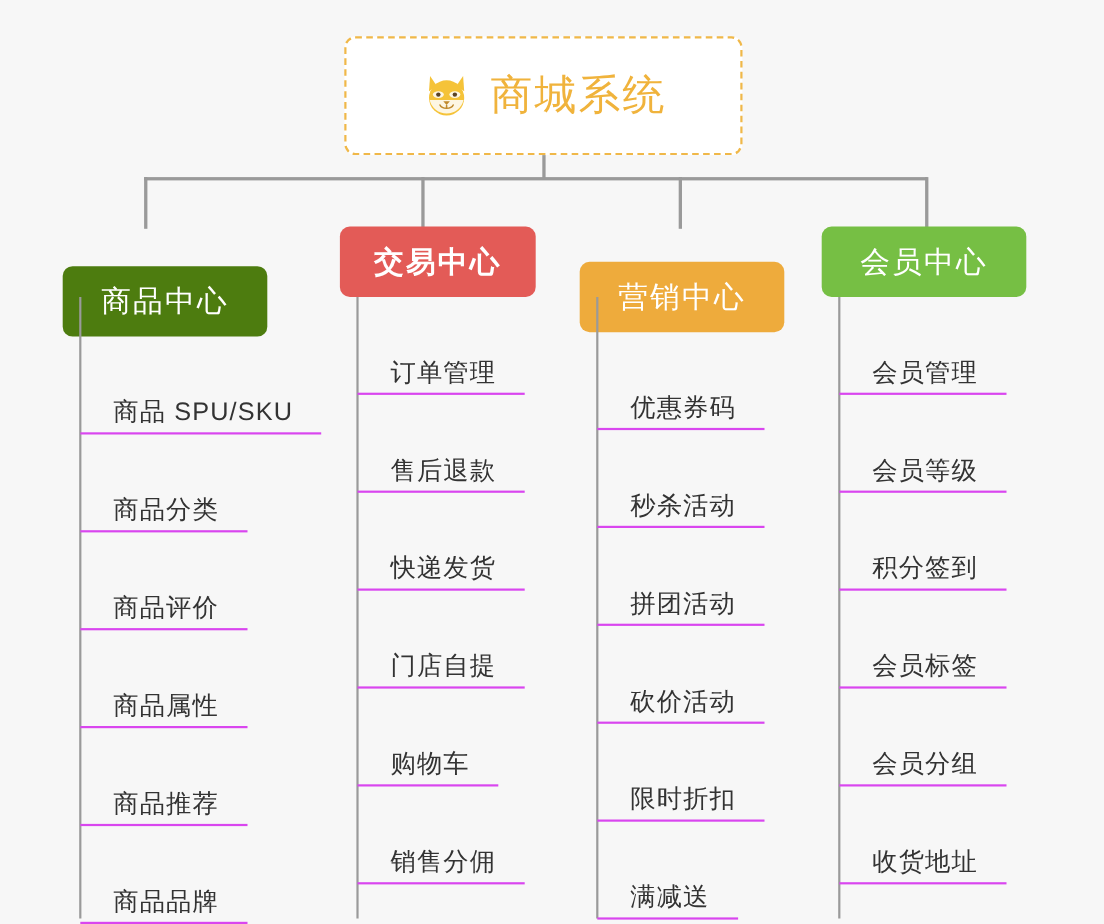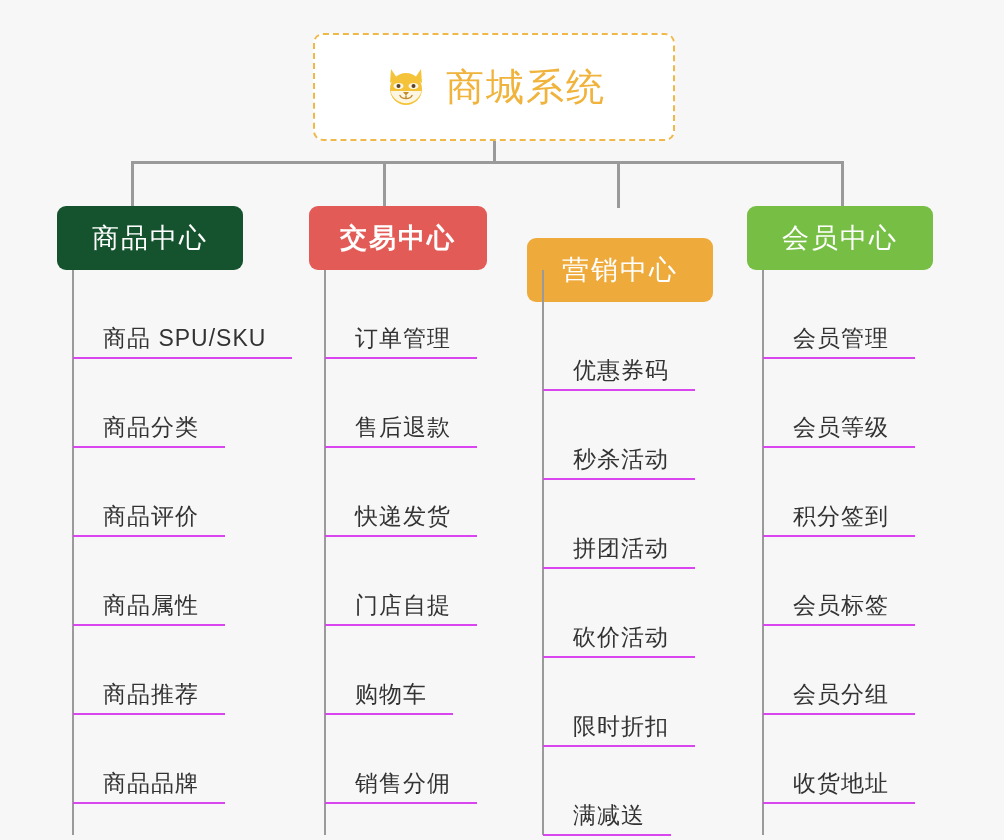--- a/index.html
+++ b/index.html
@@ -140,21 +140,21 @@
   <div class="conn conn-v" style="left:493px; top:141px; height:22px;"></div>
 
   <div class="conn conn-h" style="left:131px; top:161px; width:712px;"></div>
 
   <div class="conn conn-v" style="left:131px; top:161px; height:47px;"></div>
   <div class="conn conn-v" style="left:383px; top:161px; height:47px;"></div>
   <div class="conn conn-v" style="left:617px; top:161px; height:47px;"></div>
   <div class="conn conn-v" style="left:841px; top:161px; height:47px;"></div>
 
   <div class="branch" style="left:57px; width:250px;">
-    <div class="branch-header" style="width:186px; background:#14532d;">
+    <div class="branch-header" style="width:186px; background:#4d7c0f;margin-top:36px;">
       <span>商品中心</span>
     </div>
     <div class="branch-spine" style="height:565px;"></div>
     <div class="leaves">
       <div class="leaf">
           <div class="leaf-inner"><span class="leaf-label">商品 SPU/SKU</span></div>
         </div>
       <div class="leaf">
           <div class="leaf-inner"><span class="leaf-label">商品分类</span></div>
         </div>

